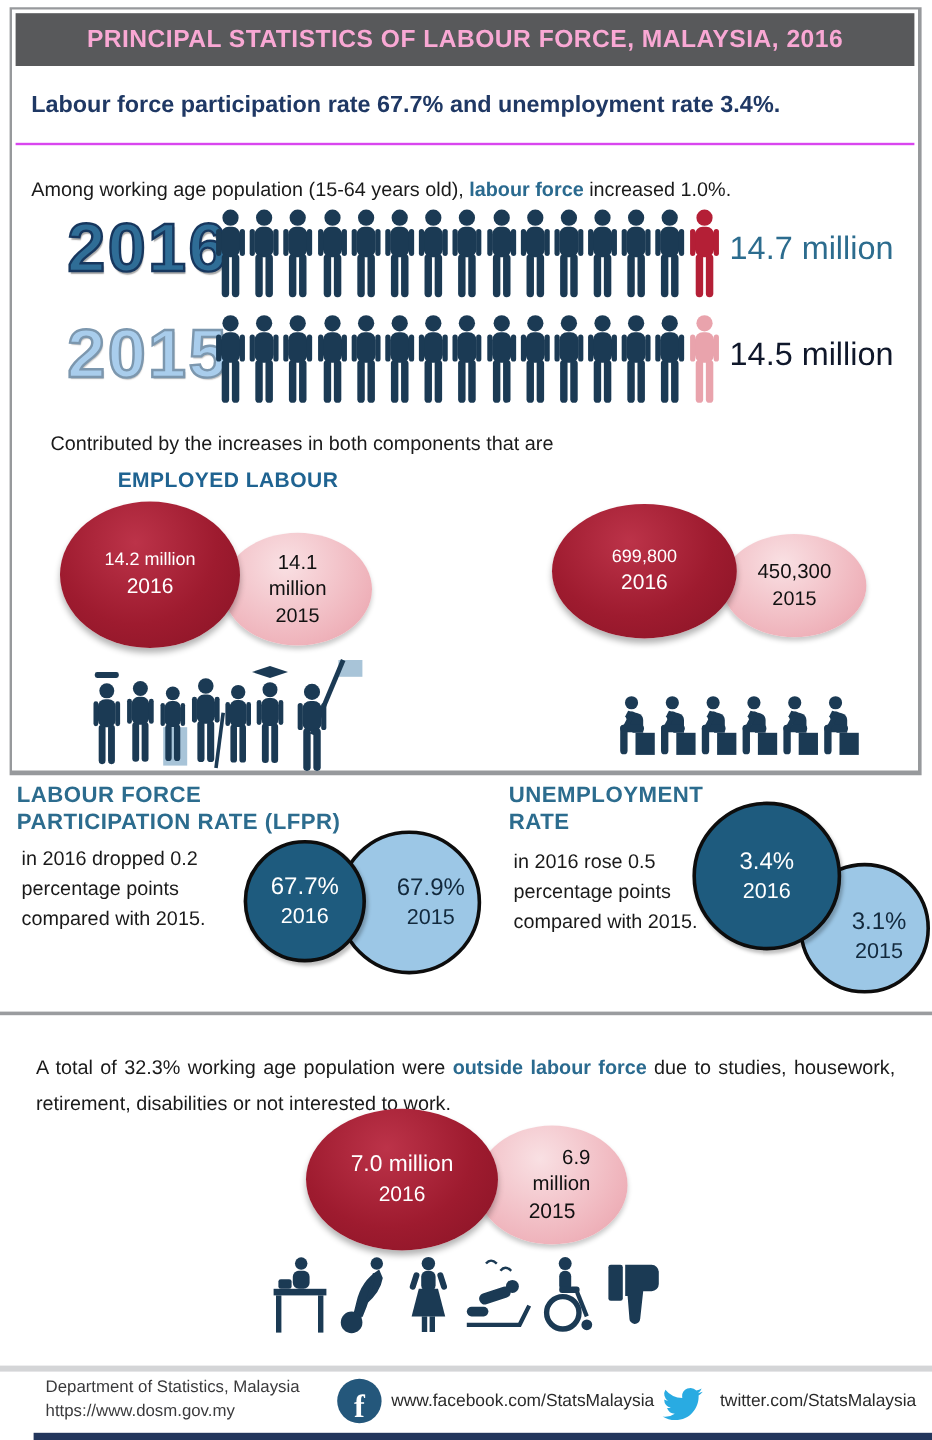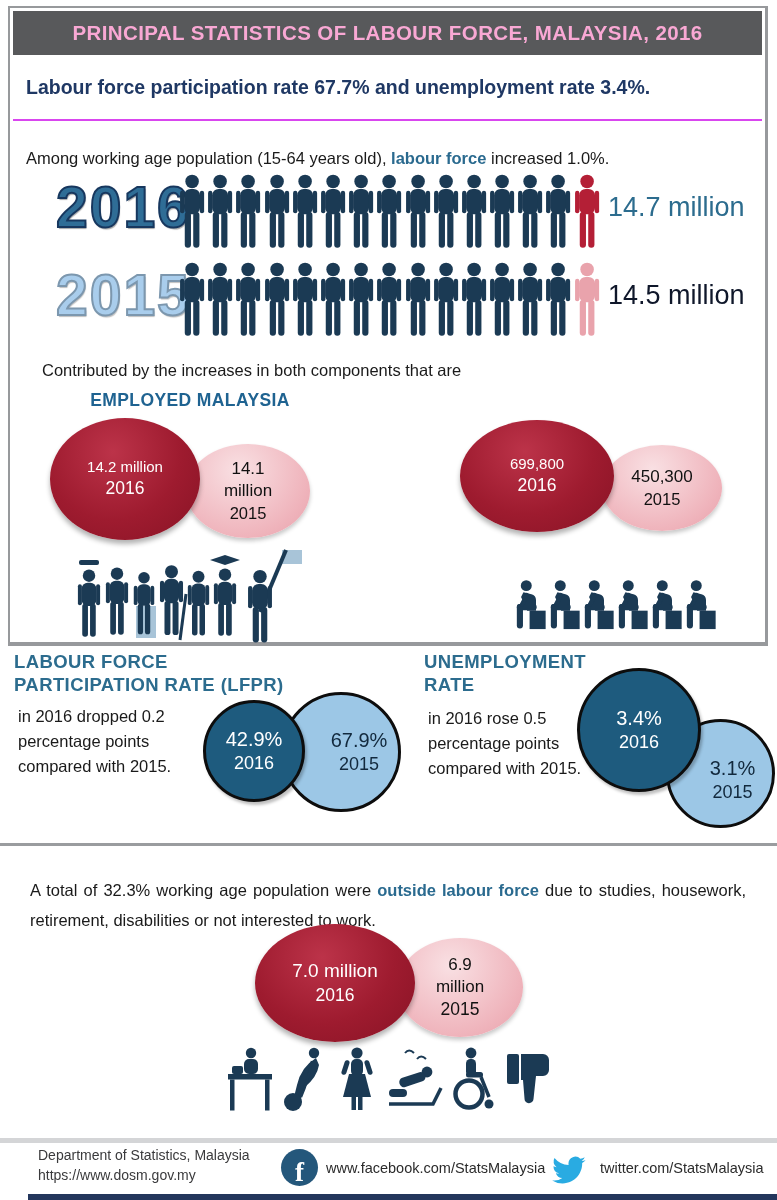--- a/index.html
+++ b/index.html
@@ -79,21 +79,21 @@
   #ur-dark{left:577px;top:668px;width:118px;height:118px;}
   #ur-light{left:666px;top:719px;width:103px;height:103px;}
   #ur-light .in{padding-left:24px;padding-top:12px;}
   .divider1{position:absolute;left:0;top:843px;width:777px;height:3px;background:#9A9C9F;}
   
   .outside-text{position:absolute;left:30px;top:858px;width:716px;font-size:16.5px;line-height:1.85;text-align:justify;}
   .outside-text .bb{font-weight:bold;color:#2A6A8F;}
   #out-dark{left:255px;top:924px;width:160px;height:118px;}
   #out-dark .v{font-size:19px;}
   #out-pink{left:397px;top:938px;width:126px;height:99px;}
-  #out-pink .v{width:64px;font-size:17px;}
+  #out-pink .v{width:64px;font-size:17px;text-align:right;}
   .out-icons{position:absolute;left:226px;top:1046px;display:flex;align-items:flex-end;gap:7px;}
   .out-icons svg{fill:#1B3A54;}
   .divider2{position:absolute;left:0;top:1138px;width:777px;height:5px;background:#D4D5D7;}
   
   .f-org{position:absolute;left:38px;top:1147px;font-size:14px;color:#3a3a3c;}
   .f-web{position:absolute;left:38px;top:1167px;font-size:14px;color:#3a3a3c;}
   .fb-circle{position:absolute;left:281px;top:1149px;width:37px;height:37px;border-radius:50%;
     background:#24577B;display:flex;align-items:flex-end;justify-content:center;overflow:hidden;}
   .fb-circle span{color:#fff;font-size:27px;font-weight:bold;font-family:"Liberation Serif",serif;line-height:.95;}
   .f-fb{position:absolute;left:326px;top:1160px;font-size:14.5px;color:#2b2b2b;}
@@ -233,21 +233,21 @@
         </svg>
         <svg class="ps">
           <use href="#p-stand"></use>
         </svg>
       </div>
     <span class="val v2015">14.5 million</span>
   </div>
 
   <p class="contributed">Contributed by the increases in both components that are</p>
 
-  <div class="comp-h" id="emp-h">EMPLOYED MALAYSIA</div>
+  <div class="comp-h" id="emp-h">EMPLOYED LABOUR</div>
 
   <div class="ell dark" id="emp-dark">
     <span class="v">14.2 million</span>
     <span class="yr">2016</span>
   </div>
   <div class="ell pink" id="emp-pink">
     <span class="v">14.1 million</span>
     <span class="yr">2015</span>
   </div>
 
@@ -300,21 +300,21 @@
     </div>
 </div>
 
 <div class="rate-h" id="lfpr-h">
   <div>LABOUR FORCE</div>
   <div>PARTICIPATION RATE (LFPR)</div>
 </div>
 <div class="rate-d" id="lfpr-d">in 2016 dropped 0.2 percentage points compared with 2015.</div>
 <div class="circ dark" id="lfpr-dark">
   <div class="in">
-    <div class="v">42.9%</div>
+    <div class="v">67.7%</div>
     <div class="yr">2016</div>
   </div>
 </div>
 <div class="circ light" id="lfpr-light">
   <div class="in">
     <div class="v">67.9%</div>
     <div class="yr">2015</div>
   </div>
 </div>
 

